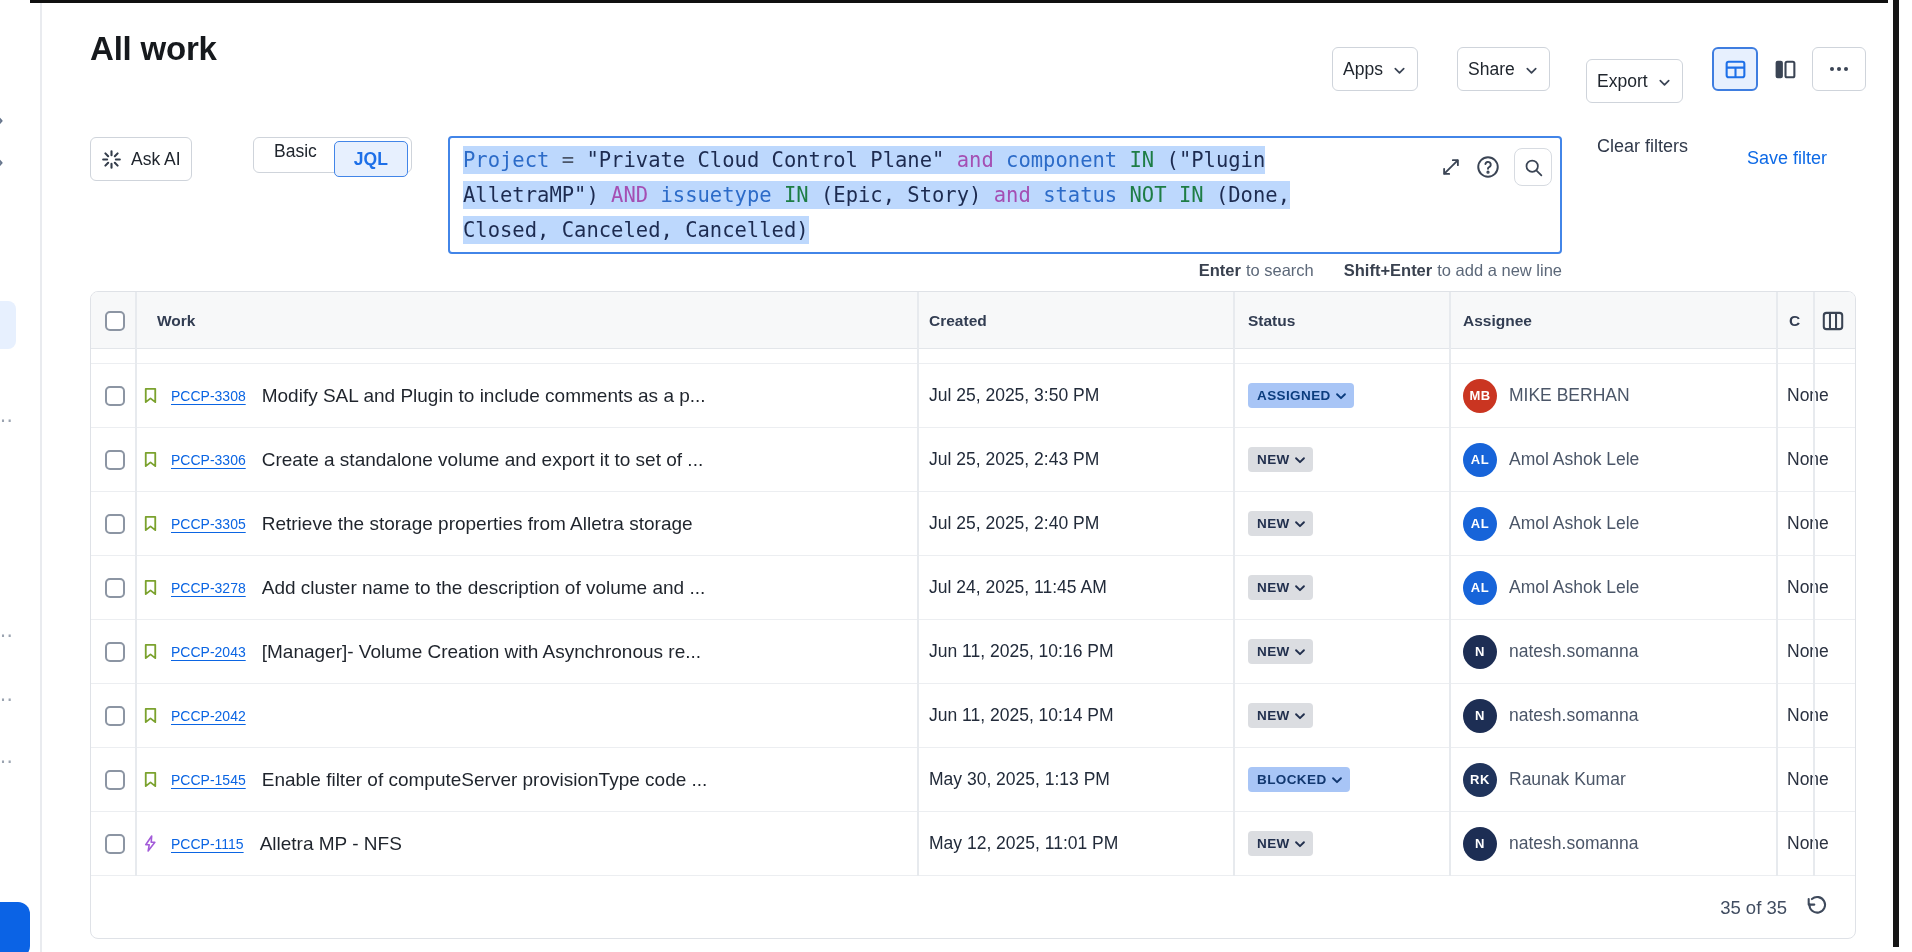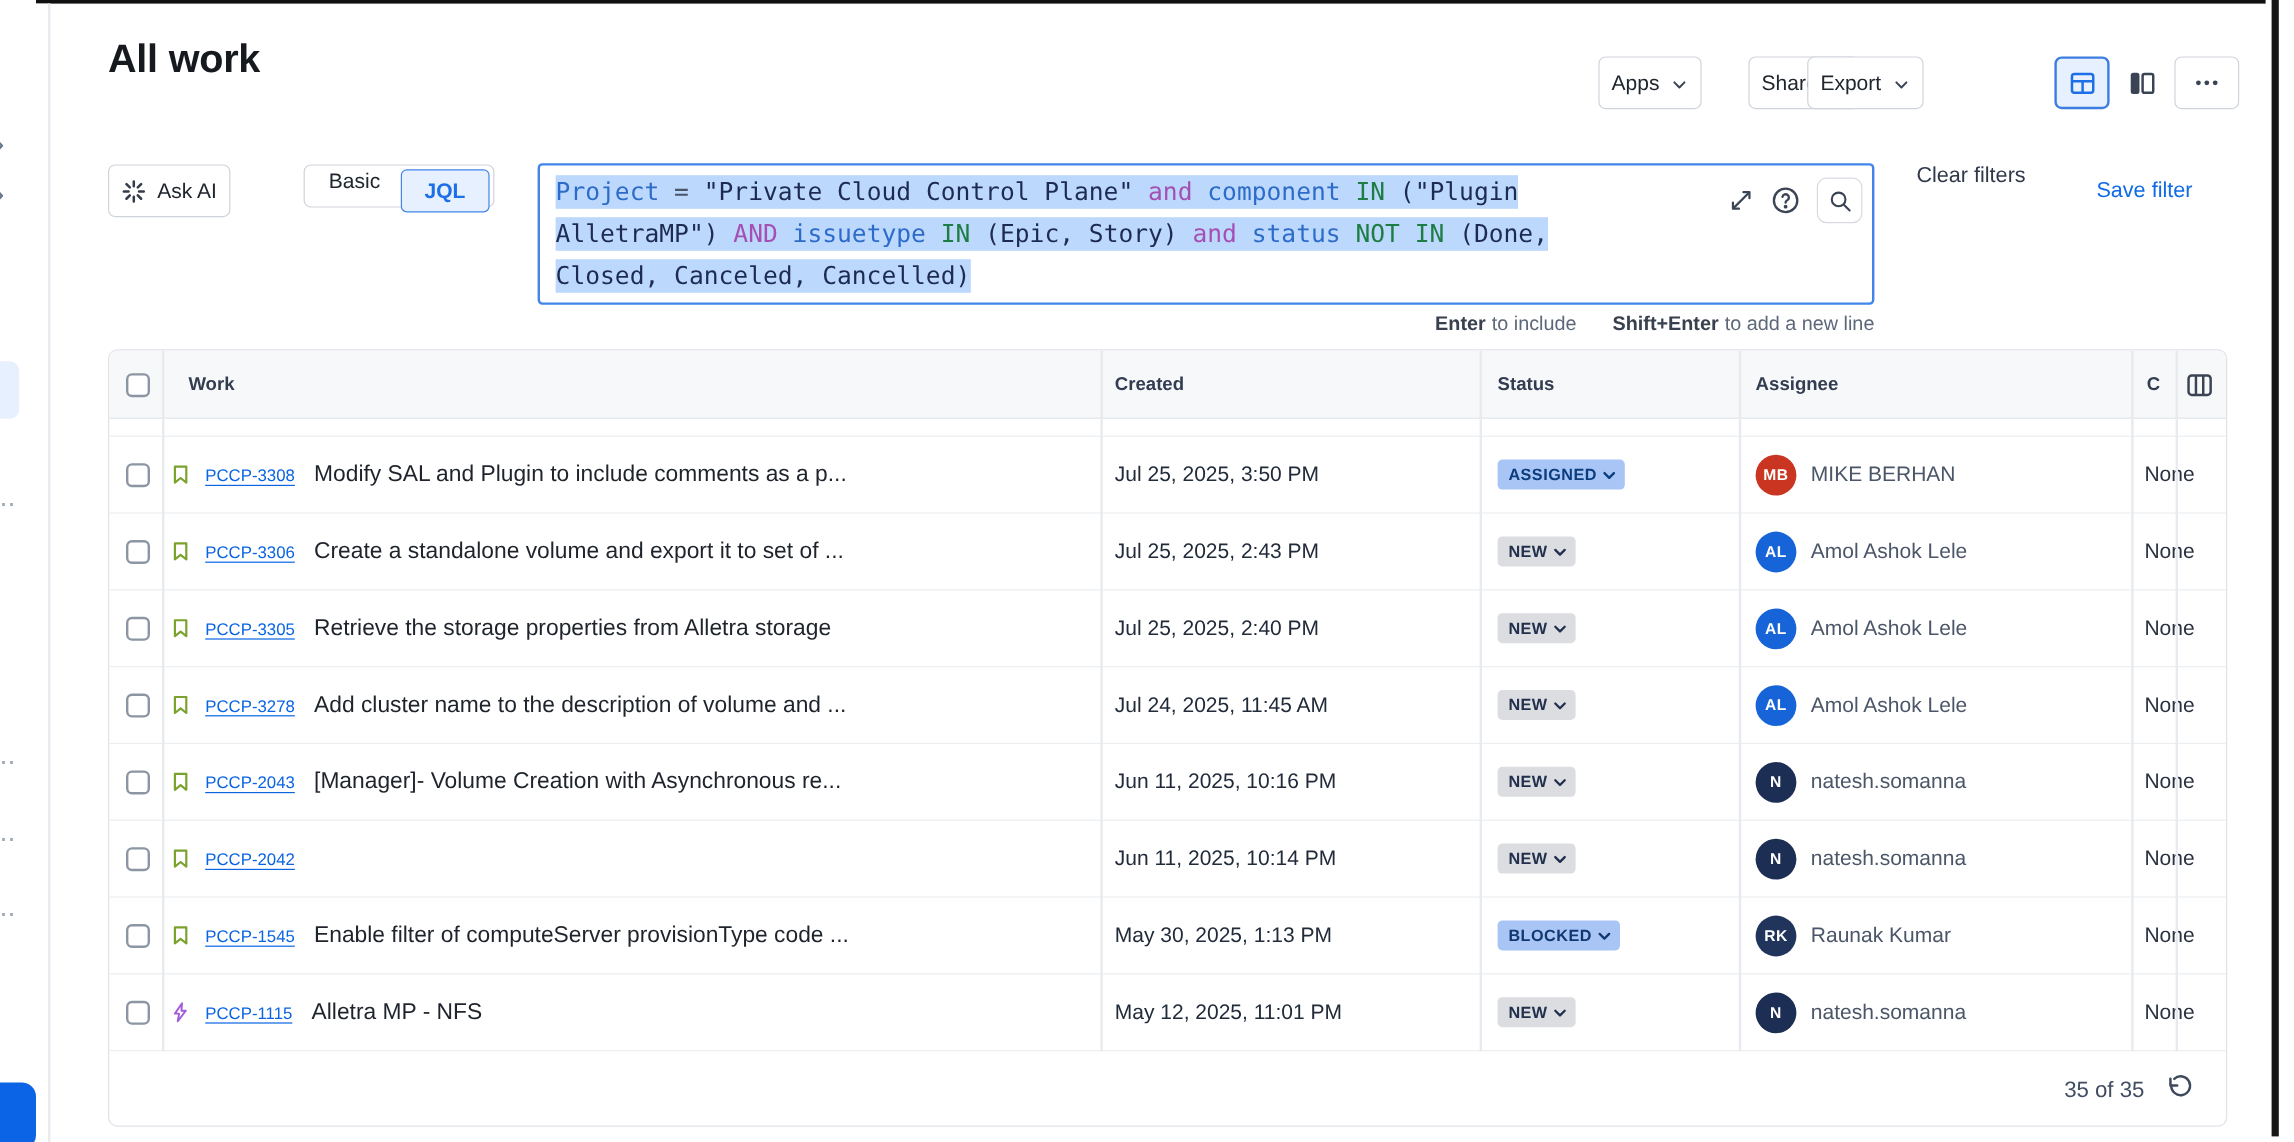--- a/index.html
+++ b/index.html
@@ -26,21 +26,21 @@
   
   .page-title{position:absolute;left:90px;top:30px;margin:0;font-size:33px;font-weight:700;color:#16191D;letter-spacing:-0.2px;}
 
   
   .btn{position:absolute;top:47px;height:44px;box-sizing:border-box;background:#fff;
     border:1.5px solid #CFD4DB;border-radius:6px;display:flex;align-items:center;gap:9px;
     padding:0 10px;font-size:17.5px;font-weight:500;color:#20262E;cursor:pointer;}
   .btn .chev{margin-top:2px;color:#3A4454;}
   .apps-btn{left:1332px;}
   .share-btn{left:1457px;}
-  .export-btn{left:1506px;}
+  .export-btn{left:1586px;margin-top:12px;}
   .icon-btn{position:absolute;top:47px;width:46px;height:44px;box-sizing:border-box;border-radius:6px;
     display:flex;align-items:center;justify-content:center;cursor:pointer;background:#fff;}
   .view-grid{left:1712px;border:2px solid #3E7DE0;background:#E7F0FE;}
   .view-detail{left:1762px;}
   .more-btn{left:1812px;width:54px;justify-content:center;padding:0;}
 
   
   .ask-ai{left:90px;top:137px;}
   .mode-group{position:absolute;left:253px;top:137px;height:36px;box-sizing:border-box;
     border:1.5px solid #CFD4DB;border-radius:6px;background:#fff;display:flex;padding:3px;}
@@ -194,21 +194,21 @@
       <span class="jql-tool search-btn">
         <svg width="21" height="21" viewBox="0 0 24 24" fill="none" stroke="#3A4454" stroke-width="2" stroke-linecap="round">
             <circle cx="10.5" cy="10.5" r="6.5"></circle>
             <path d="M15.5 15.5L21 21"></path>
           </svg>
       </span>
     </div>
   </div>
 
   <div class="hint">
-    <span class="b">Enter</span><span class="sp">to include</span><span class="b gap">Shift+Enter</span><span class="sp">to add a new line</span>
+    <span class="b">Enter</span><span class="sp">to search</span><span class="b gap">Shift+Enter</span><span class="sp">to add a new line</span>
   </div>
 
   <span class="clear-filters">Clear filters</span>
   <span class="save-filter">Save filter</span>
 
   <div class="card">
     <div class="thead">
       <span class="cell c-check" style="height:57px">
           <span class="checkbox"></span>
         </span>

